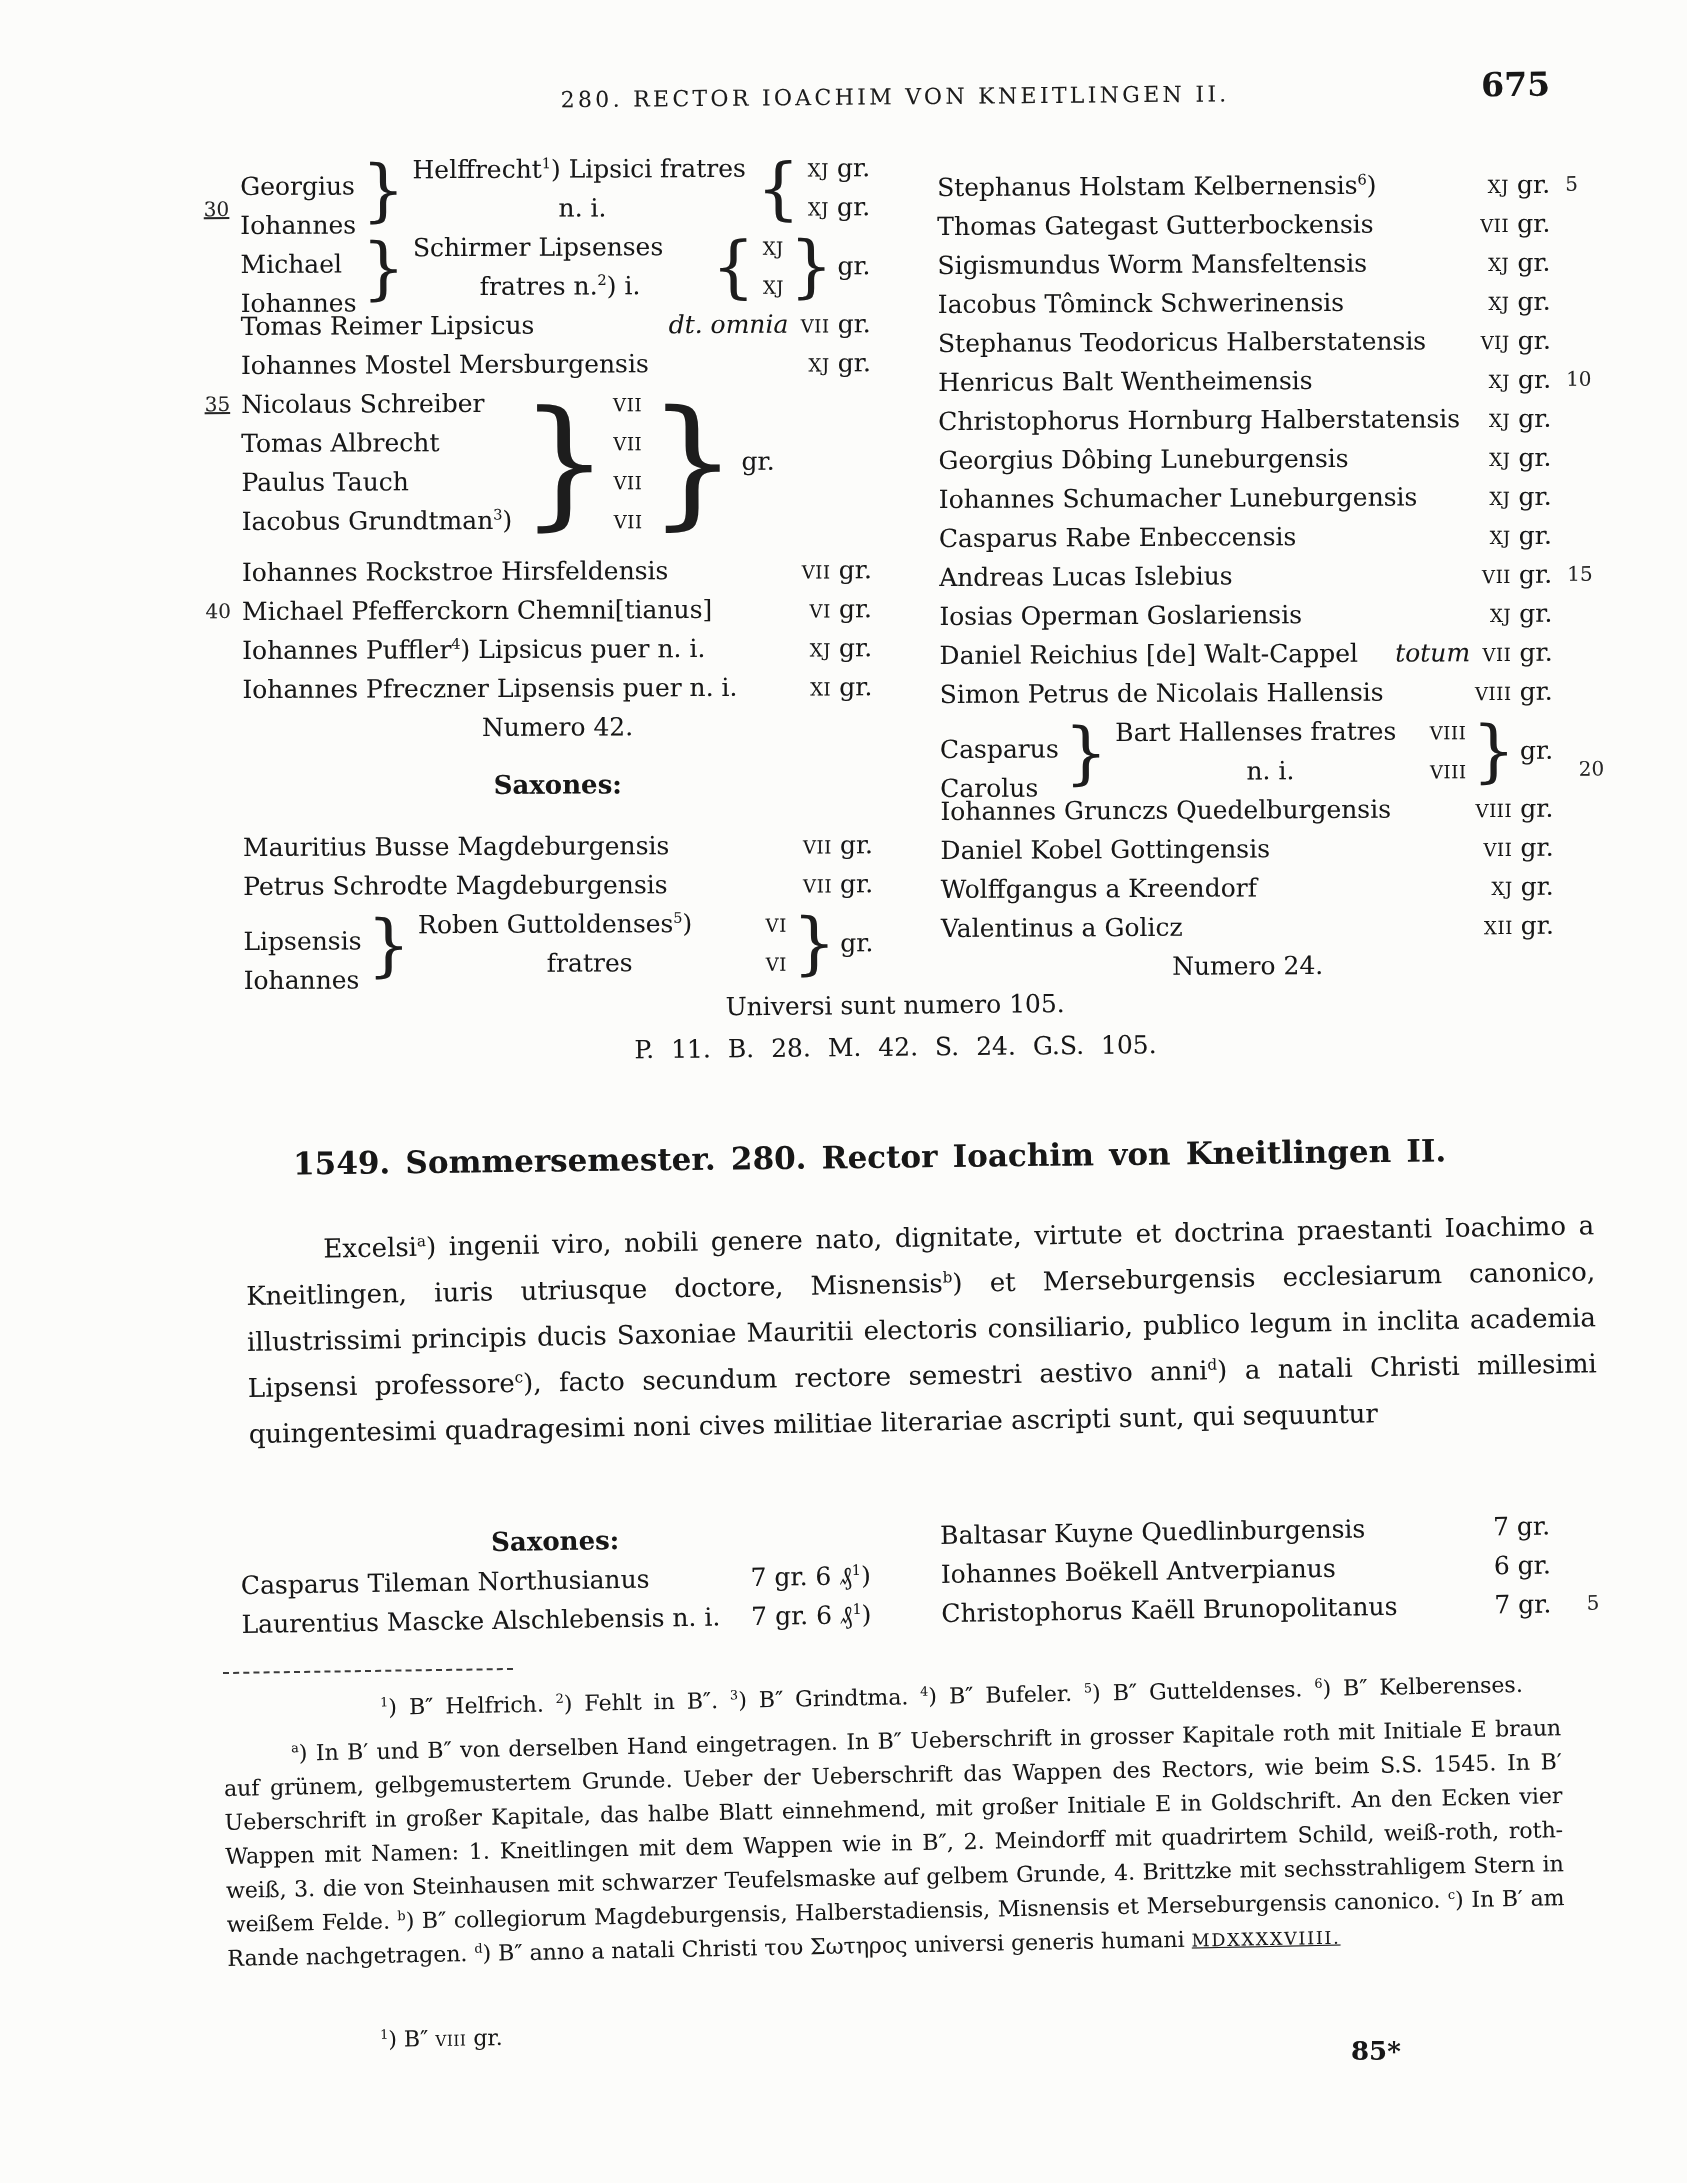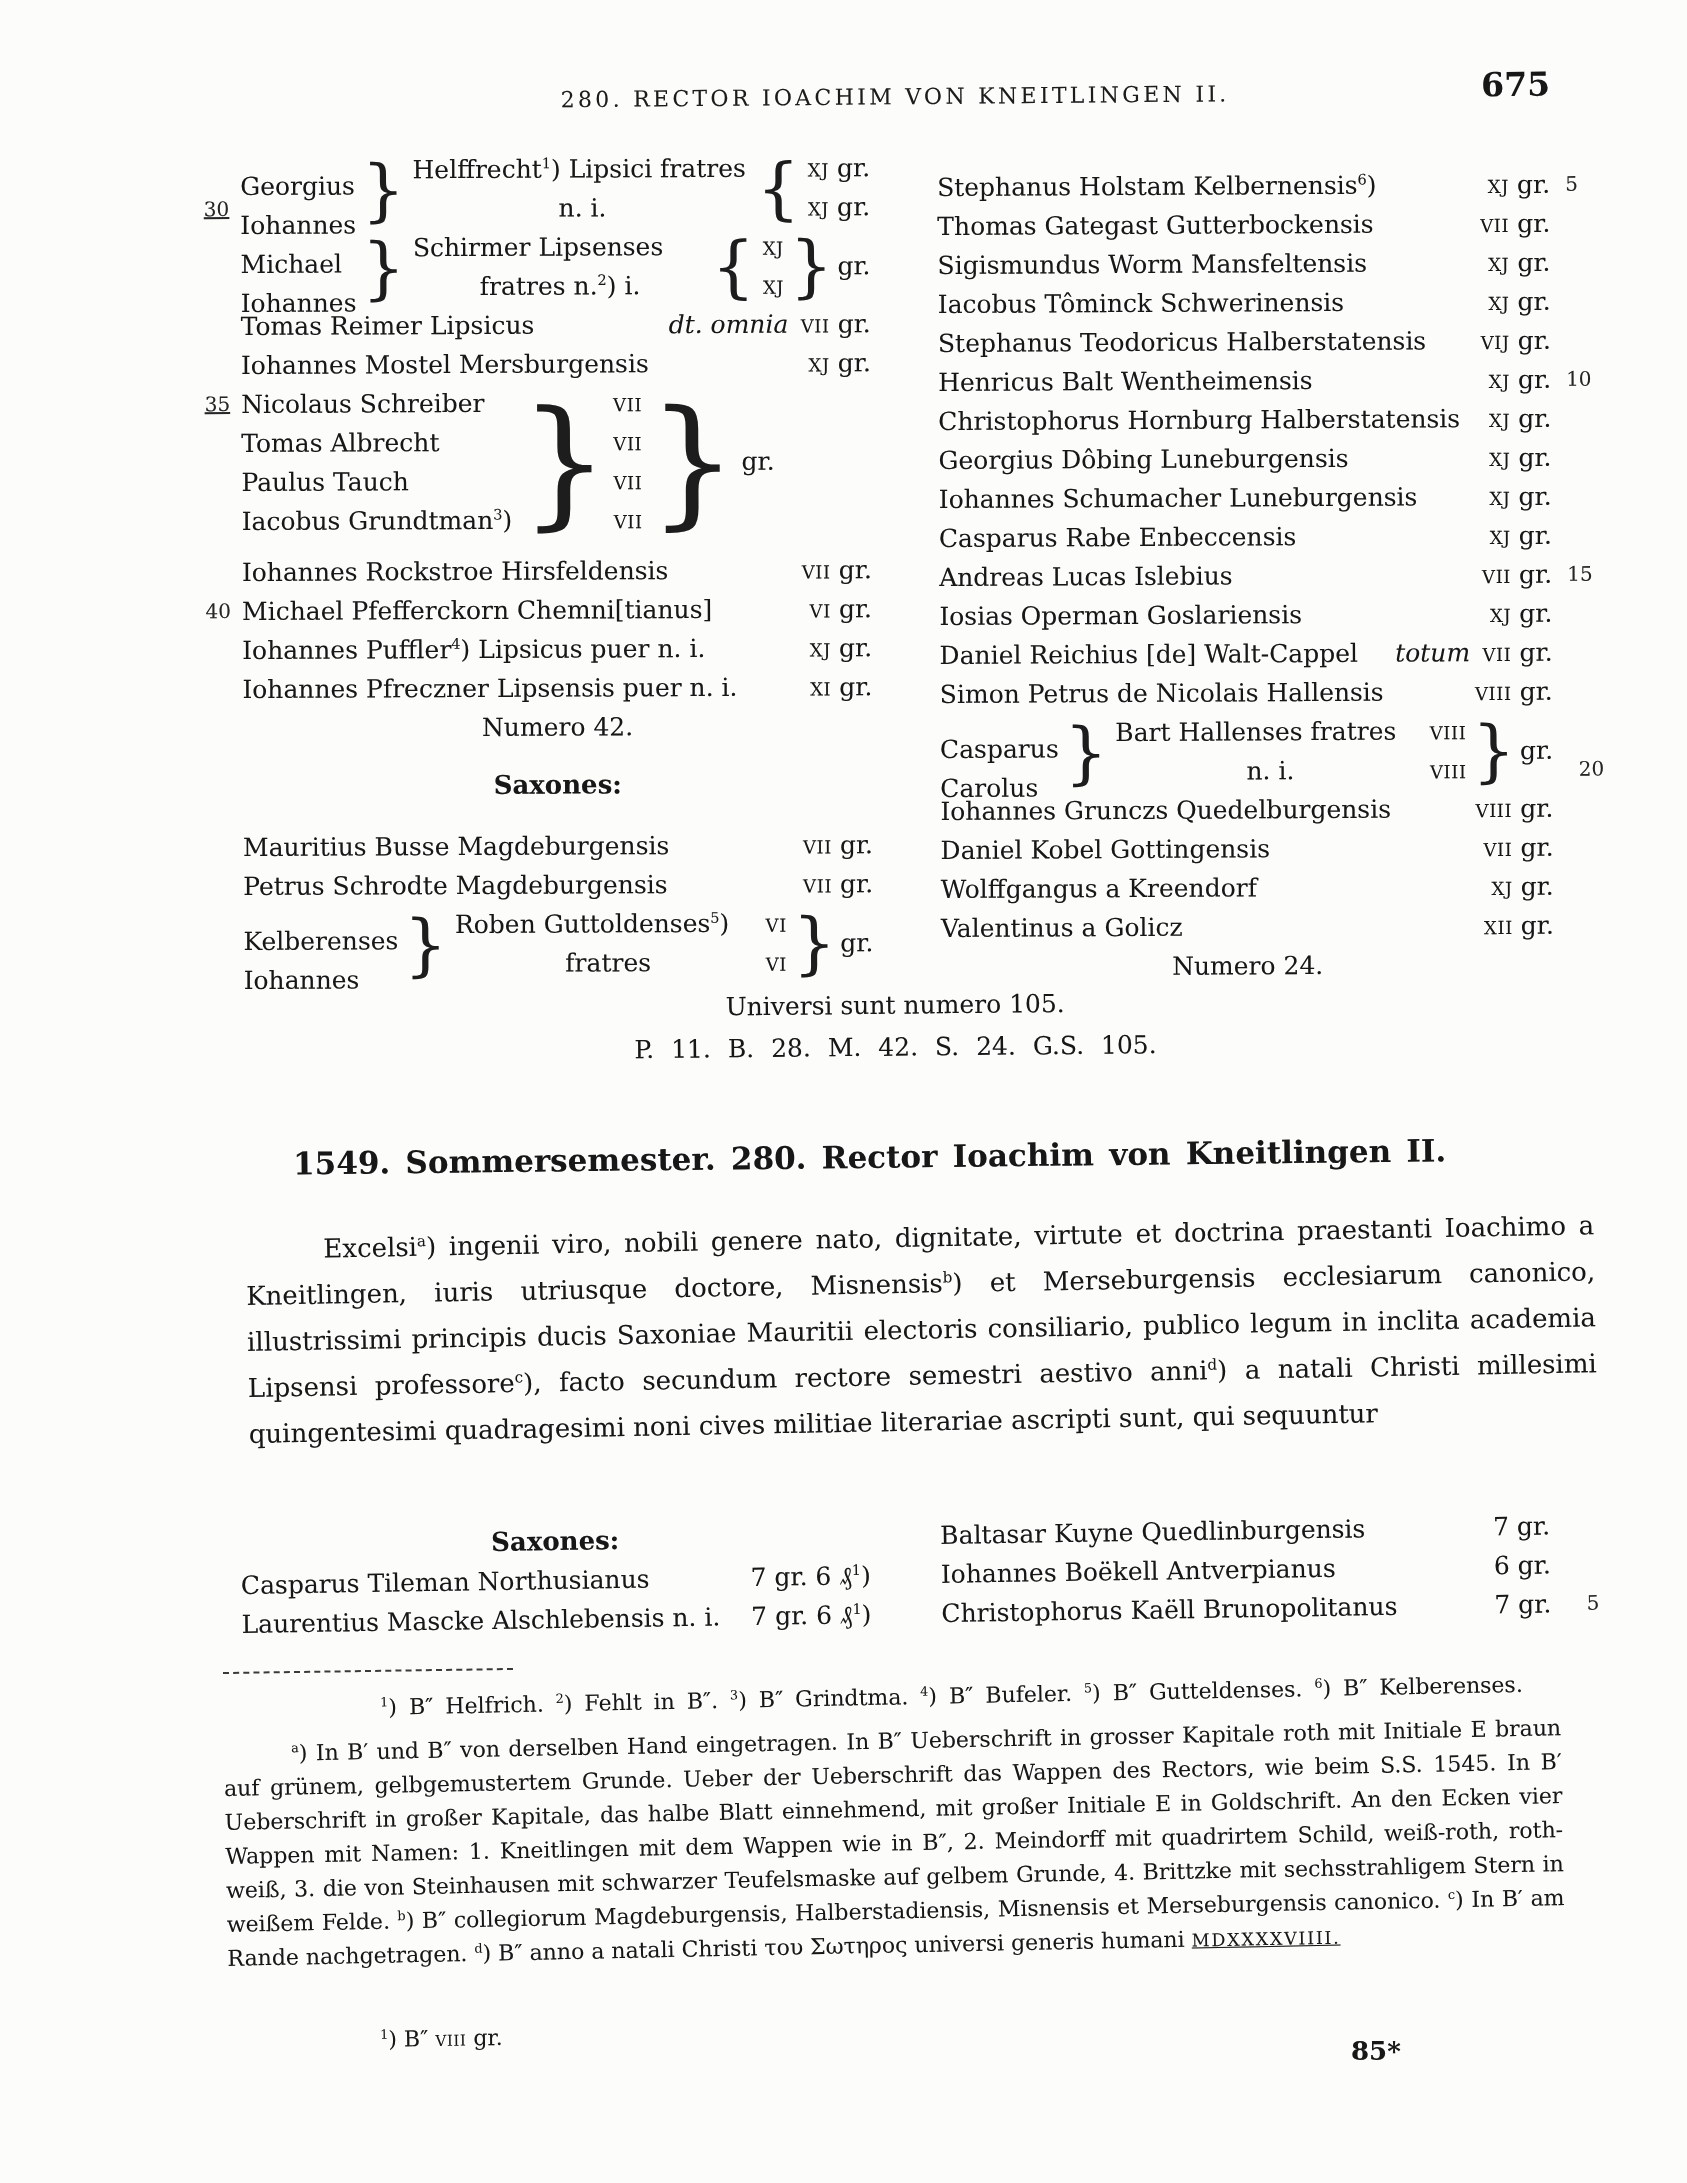--- a/index.html
+++ b/index.html
@@ -172,21 +172,21 @@
         <div class="r-row">
           <span class="r-name">Mauritius Busse Magdeburgensis</span>
           <span class="r-fee"><span class="sc">vii</span> gr.</span>
         </div>
         <div class="r-row">
           <span class="r-name">Petrus Schrodte Magdeburgensis</span>
           <span class="r-fee"><span class="sc">vii</span> gr.</span>
         </div>
         <div class="pair">
           <div class="p-names">
-            <div class="p-line">Kelberenses</div>
+            <div class="p-line">Lipsensis</div>
             <div class="p-line">Iohannes</div>
           </div>
           <div class="p-nbrace">}</div>
           <div class="p-mid">
             <div class="p-line m1">Roben Guttoldenses<sup>5</sup>)</div>
             <div class="p-line m2">fratres</div>
           </div>
           <div class="p-fees">
             <div class="p-line"><span class="sc">vi</span></div>
             <div class="p-line"><span class="sc">vi</span></div>

